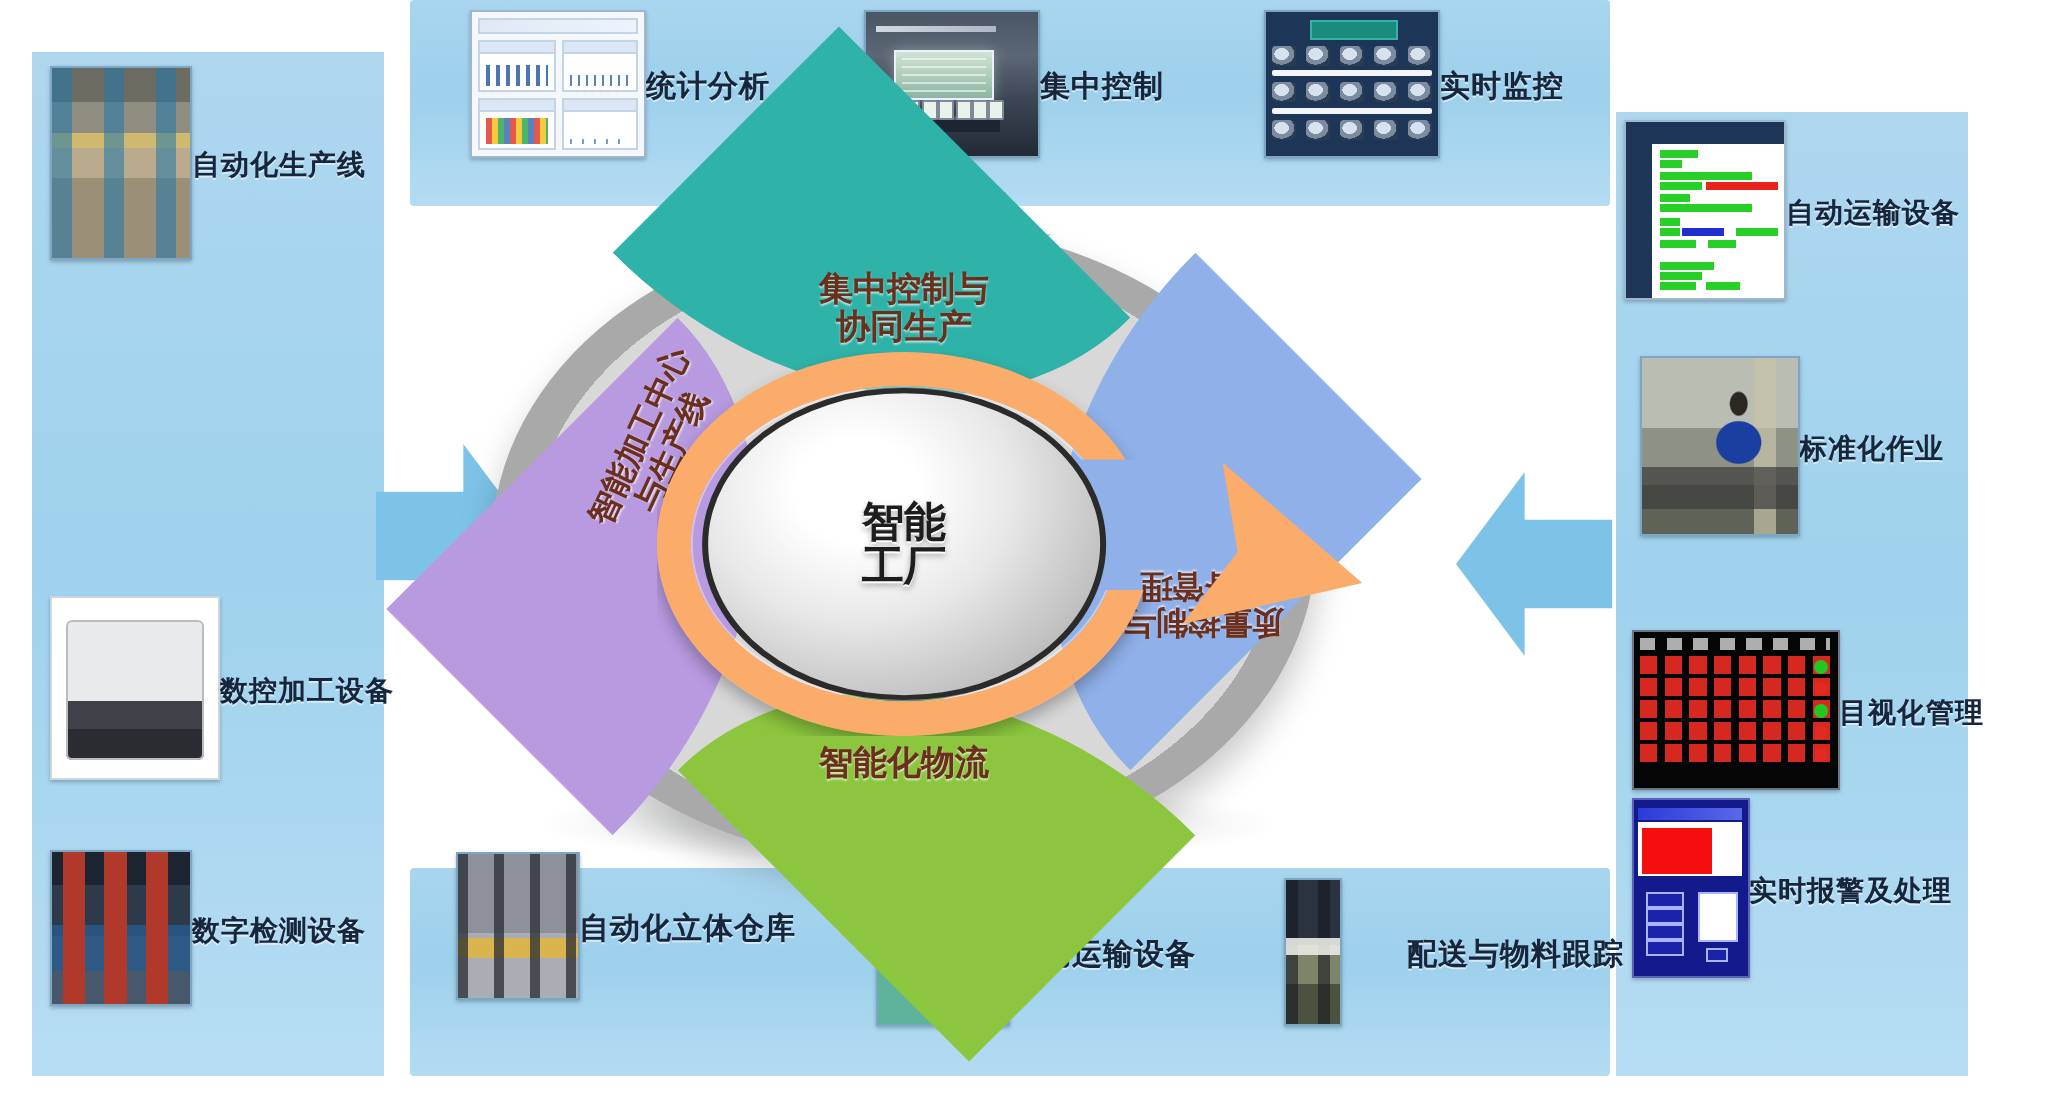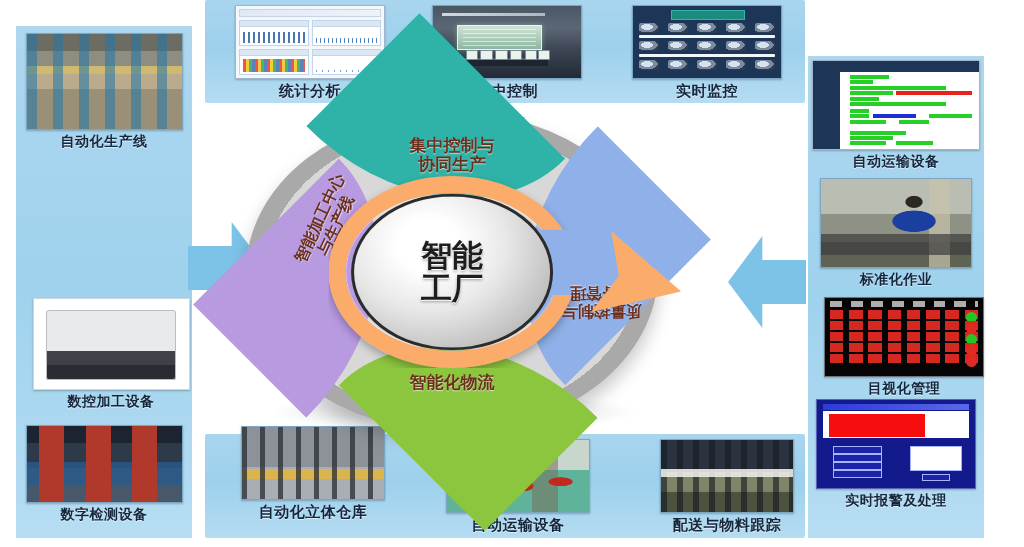--- a/index.html
+++ b/index.html
@@ -12,21 +12,21 @@
   
   .band{position:absolute;background:linear-gradient(180deg,#a9d5ee 0%,#9dd0ec 45%,#b4dcf2 100%);}
   .band.top{left:205px;top:0px;width:600px;height:103px;border-radius:2px;}
   .band.bottom{left:205px;top:434px;width:600px;height:104px;border-radius:2px;}
   .band.left{left:16px;top:26px;width:176px;height:512px;
      background:linear-gradient(180deg,#aed7ef 0%,#9fd2ed 50%,#b6ddf3 100%);}
   .band.right{left:808px;top:56px;width:176px;height:482px;
      background:linear-gradient(180deg,#aed7ef 0%,#9fd2ed 50%,#b6ddf3 100%);}
 
   
-  .card{position:absolute;display:flex;flex-direction:column;align-items:center;}
+  .card{position:absolute;display:flex;flex-direction:row;align-items:center;}
   .thumb{
     position:relative;overflow:hidden;border:1px solid #7ba7c4;
     box-shadow:0 1px 2px rgba(0,0,0,.25);background:#2b3a4a;
   }
   .cap{
     margin-top:3px;font-weight:bold;color:#16263c;
     text-shadow:0 1px 0 rgba(255,255,255,.55);
     white-space:nowrap;letter-spacing:.5px;
   }
 
@@ -174,21 +174,21 @@
   .orange-ring{position:absolute;left:50%;top:50%;width:60%;height:60%;
      transform:translate(-50%,-50%);border-radius:50%;
      border:17px solid #fbab6a;box-sizing:border-box;
      box-shadow:0 4px 8px rgba(0,0,0,.28), inset 0 0 0 1px rgba(255,255,255,.4);
      clip-path:polygon(0 0,100% 0,100% 28%,58% 28%,58% 62%,100% 62%,100% 100%,0 100%);}
   .orange-head{position:absolute;right:-6%;top:40%;width:20%;height:26%;
      background:#fbab6a;transform:rotate(14deg);
      clip-path:polygon(0 0,100% 50%,0 100%,22% 50%);
      filter:drop-shadow(0 2px 2px rgba(0,0,0,.28));}
   .hub-text{position:absolute;left:50%;top:50%;transform:translate(-50%,-50%);
-     text-align:right;color:#1d1d1d;font-weight:bold;font-size:31px;line-height:1.05;
+     text-align:right;color:#1d1d1d;font-weight:bold;font-size:21px;line-height:1.05;
      text-shadow:0 1px 0 #fff,0 2px 3px rgba(0,0,0,.35);white-space:nowrap;}
   .wlabel{position:absolute;color:#6b2f1e;font-weight:bold;text-align:center;
      text-shadow:0 1px 1px rgba(255,255,255,.65);line-height:1.12;white-space:nowrap;}
 
   .shadow-ellipse{position:absolute;left:268px;top:392px;width:372px;height:40px;
      border-radius:50%;background:radial-gradient(ellipse,rgba(120,125,130,.38),rgba(255,255,255,0) 70%);}
 
   
   .arrow{position:absolute;background:#7dc3e8;}
   .arrow.right{left:188px;top:222px;width:78px;height:92px;
@@ -336,21 +336,21 @@
     <div class="cap" style="font-size:14px;">自动运输设备</div>
   </div>
 
   <div class="card" style="left:820px;top:178px;width:152px;">
     <div class="thumb" style="width:150px;height:88px;">
       <div class="art ph ph-worker"></div>
     </div>
     <div class="cap" style="font-size:14px;">标准化作业</div>
   </div>
 
-  <div class="card" style="left:816px;top:297px;width:176px;">
+  <div class="card" style="left:816px;top:315px;width:176px;">
     <div class="thumb" style="width:158px;height:78px;border-color:#6b7480;">
       <div class="art ph-andon">
         <div class="ahdr"></div>
         <div class="arow" style="top:16%"></div>
           <div class="lamp g" style="top:18%"></div>
         <div class="arow" style="top:30%"></div>
           <div class="lamp" style="top:32%"></div>
         <div class="arow" style="top:44%"></div>
           <div class="lamp g" style="top:46%"></div>
         <div class="arow" style="top:58%"></div>
@@ -391,21 +391,21 @@
     <div class="thumb" style="width:142px;height:72px;">
       <div class="art ph ph-agv"></div>
     </div>
     <div class="cap" style="font-size:15px;">自动运输设备</div>
   </div>
 
   <div class="card" style="left:642px;top:439px;width:170px;">
     <div class="thumb" style="width:132px;height:72px;">
       <div class="art ph ph-track"></div>
     </div>
-    <div class="cap" style="font-size:15px;">配送与物料跟踪</div>
+    <div class="cap" style="font-size:15px;padding-left:33px;">配送与物料跟踪</div>
   </div>
 
   <div class="arrow right"></div>
   <div class="arrow left"></div>
   <div class="arrow down"></div>
   <div class="arrow up"></div>
 
   <div class="shadow-ellipse"></div>
 
   <div class="wheel">

